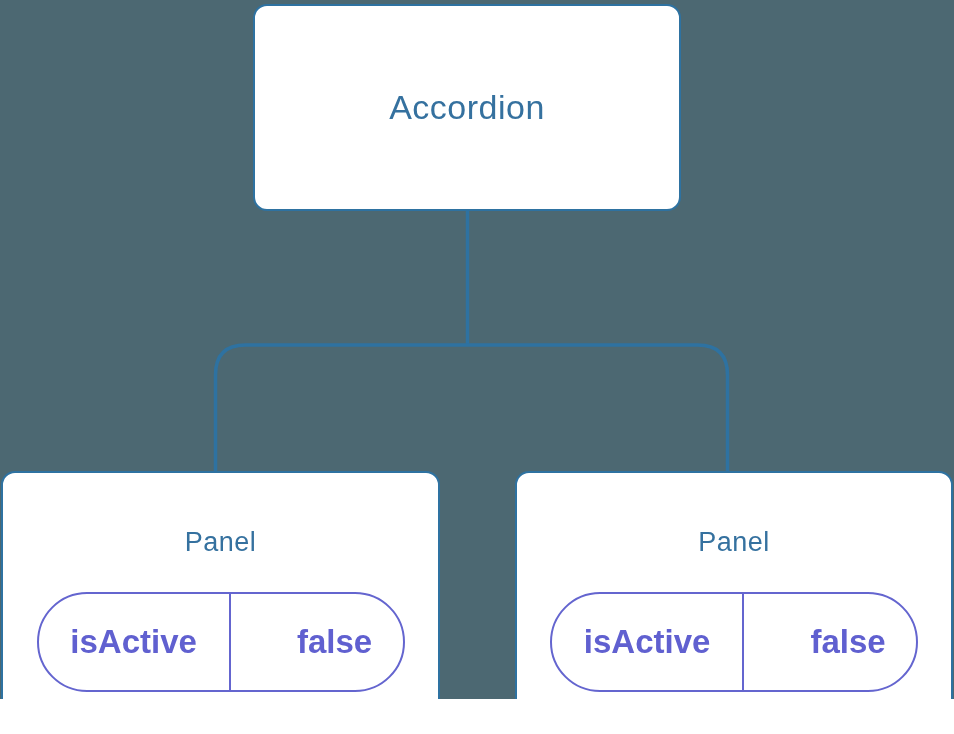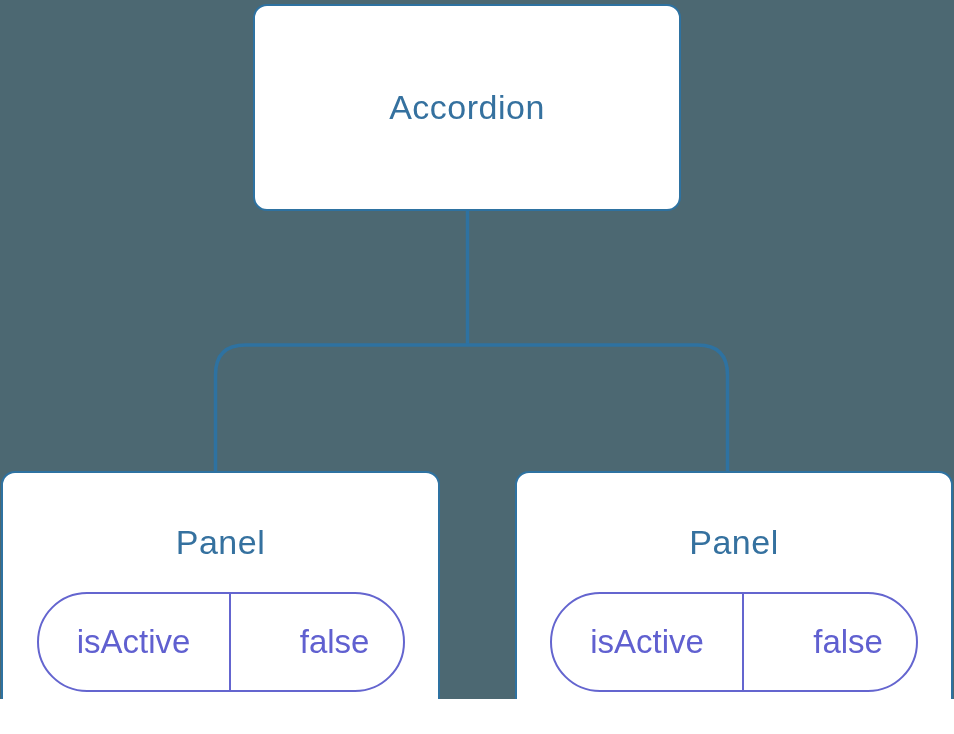--- a/index.html
+++ b/index.html
@@ -51,40 +51,40 @@
     font-weight: 500;
     letter-spacing: 0.5px;
   }
   .node-panel-left  { left: 1px;   top: 471px; width: 439px; height: 256px; }
   .node-panel-right { left: 515px; top: 471px; width: 438px; height: 256px; }
   .panel-title {
     margin-top: 49px;
     line-height: 40px;
     text-align: center;
     color: var(--heading-text);
-    font-size: 34px;
+    font-size: 27px;
     font-weight: 500;
     letter-spacing: 0.5px;
   }
   .state-pill {
     width: 368px; height: 100px;
     margin: 30px auto 0 auto;
     border: 2px solid var(--state-border);
     border-radius: 50px;
     display: flex;
     align-items: stretch;
     overflow: hidden;
   }
   .state-cell {
     display: flex;
     align-items: center;
     justify-content: center;
     color: var(--state-text);
     font-size: 33px;
-    font-weight: 400;
+    font-weight: 700;
   }
   .state-cell-name {
     flex: 1.4;
     border-right: 2px solid var(--state-border);
   }
   .state-cell-value { flex: 1; margin-left: 36px; }
 </style>
 </head>
 <body>
 

